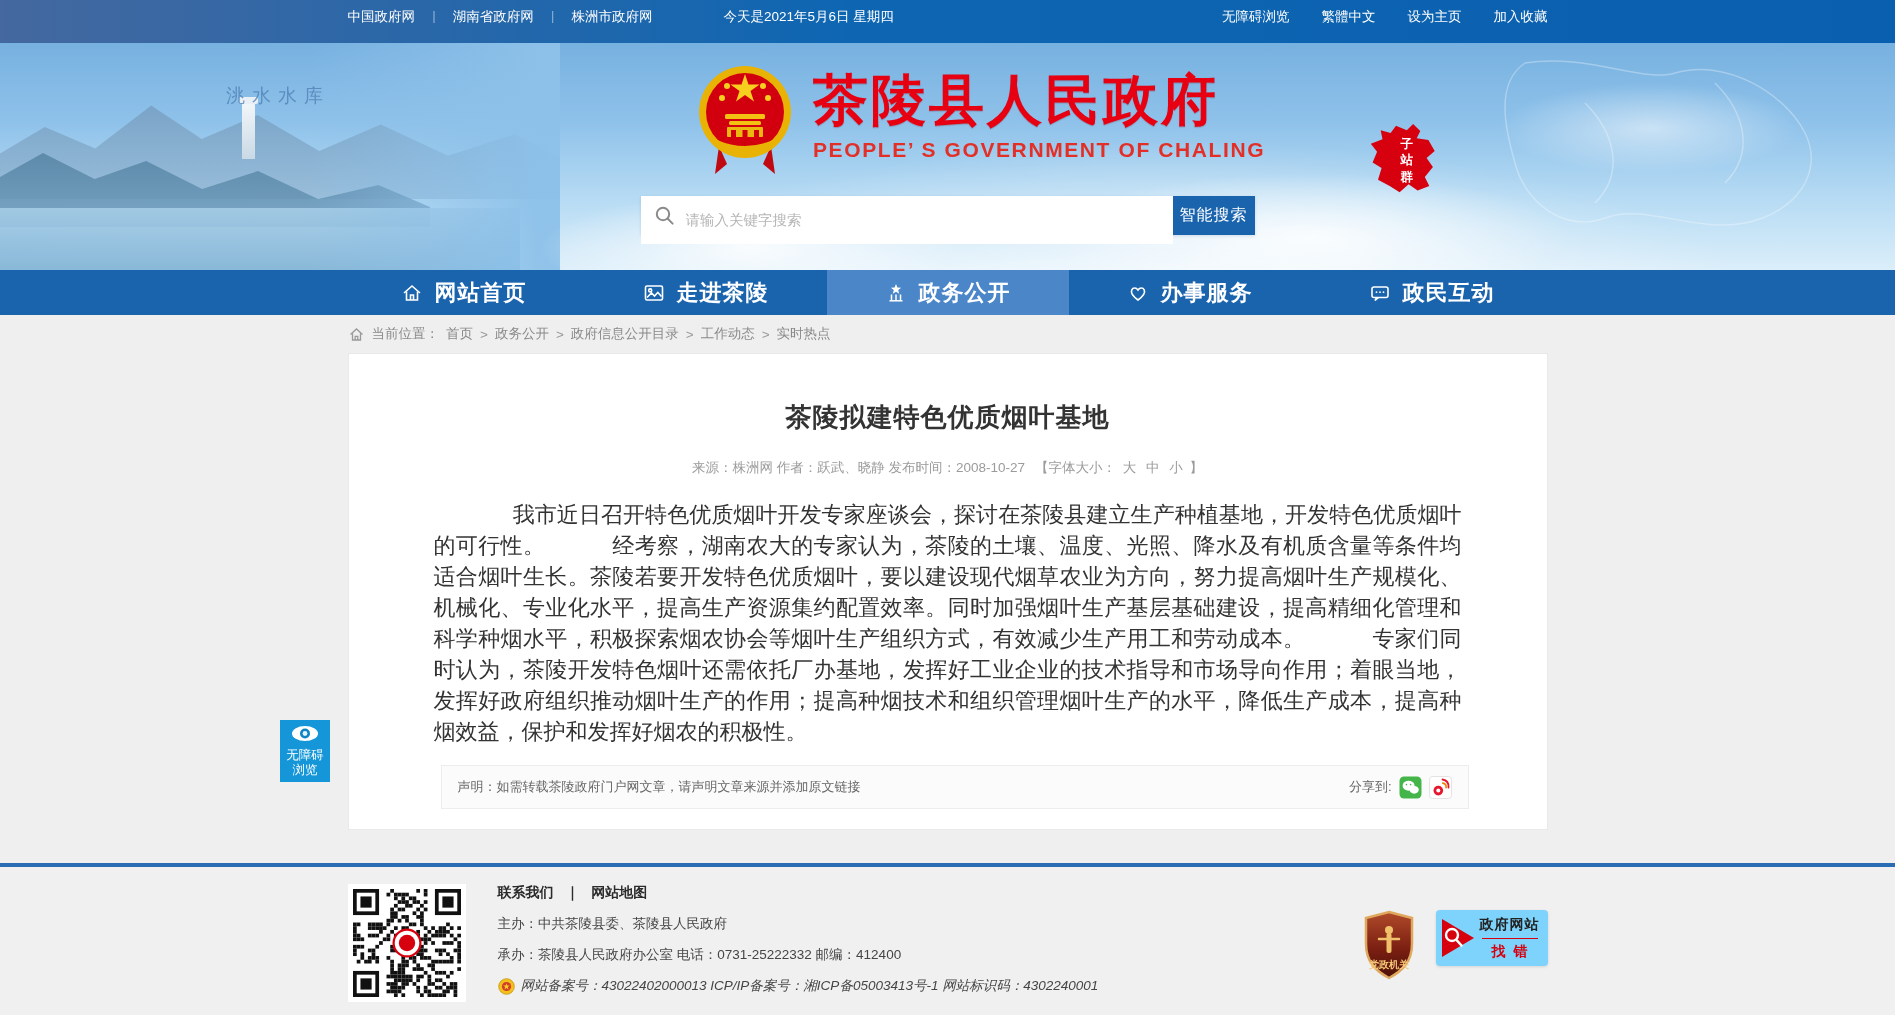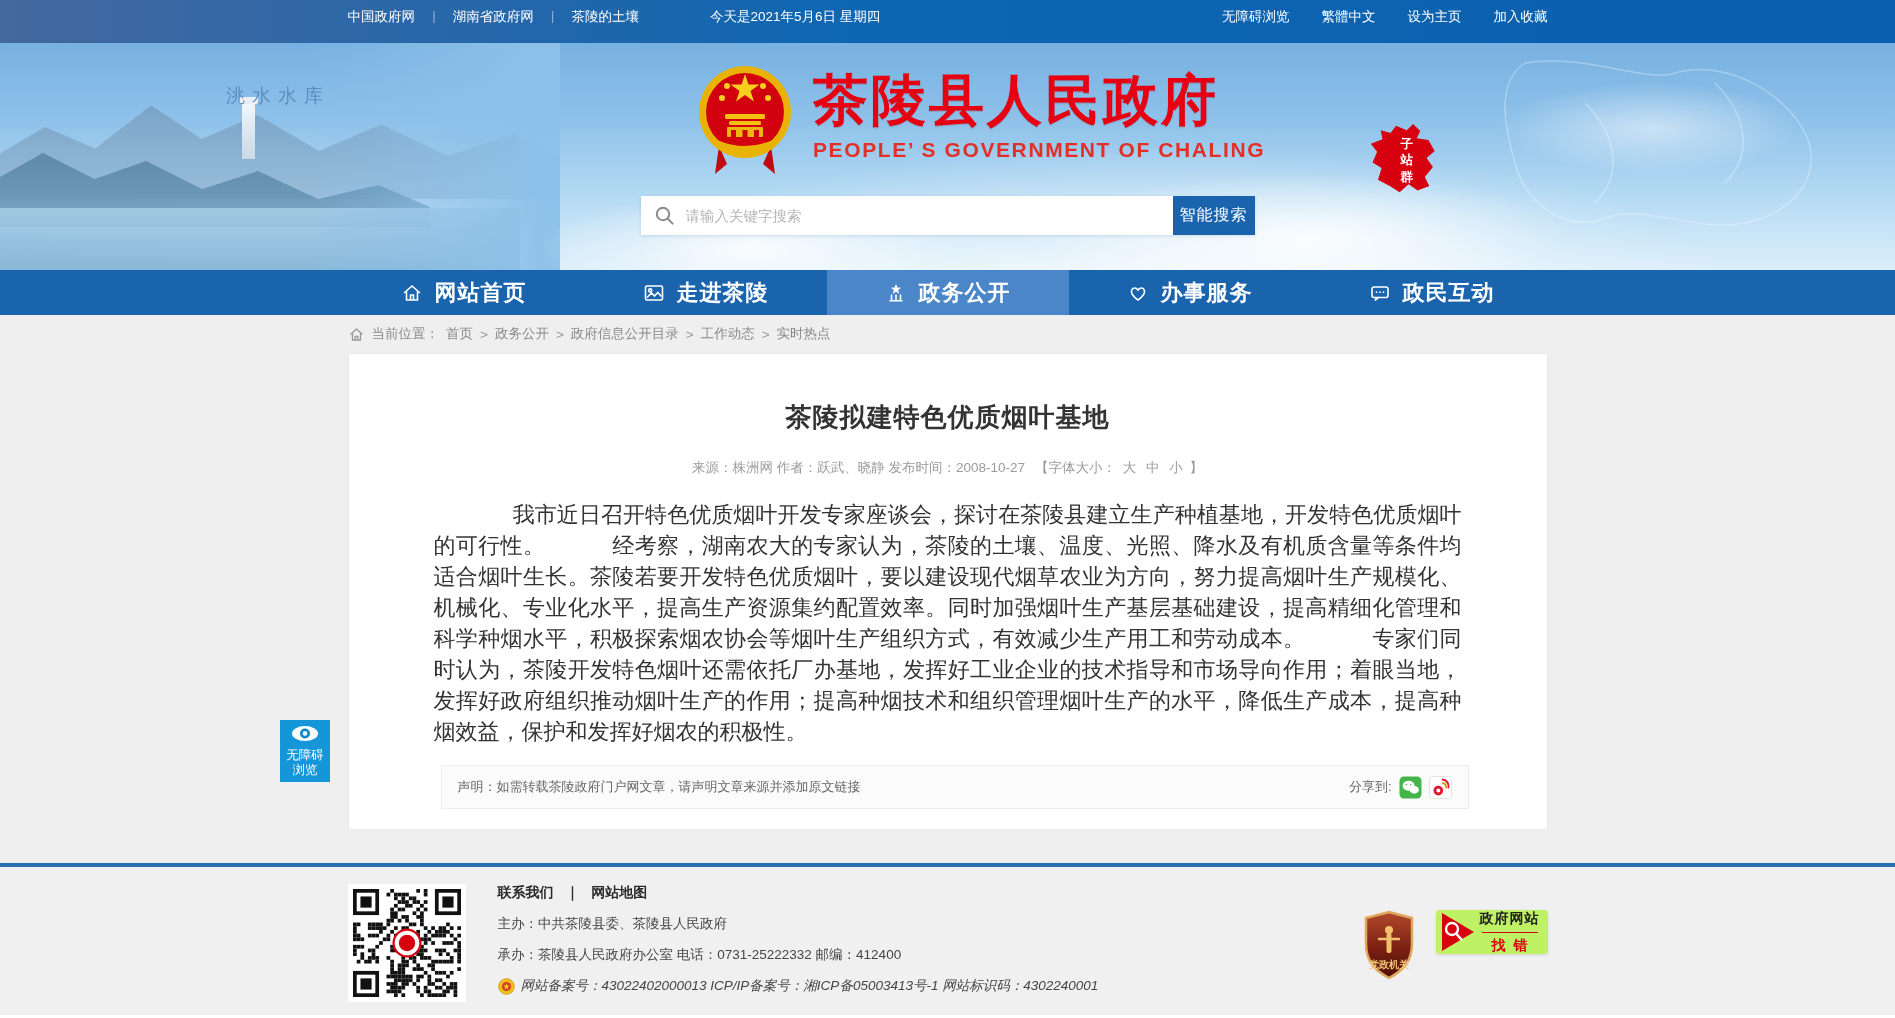--- a/index.html
+++ b/index.html
@@ -39,21 +39,21 @@
   .map-sketch { position:absolute; right:0; top:0; }
 
   .brand { position:absolute; left:697px; top:13px; display:flex; align-items:flex-start; }
   .brand-text { margin-left:20px; padding-top:16px; }
   .brand-title { color:#e60012; font-size:55px; font-weight:bold; letter-spacing:3px; line-height:1.05;
     text-shadow:0 1px 1px rgba(120,0,0,.25); }
   .brand-sub { color:#e23028; font-size:21px; letter-spacing:1.6px; margin-top:8px; font-weight:bold; }
 
   .searchbar { position:absolute; left:50%; transform:translateX(-50%); top:153px; width:614px; height:39px; display:flex; box-shadow:0 1px 3px rgba(0,60,120,.15); }
   .search-field { flex:1; position:relative; background:#fff; }
-  .search-field input { width:100%; height:39px; border:1px solid #fff; outline:none; padding:0 10px 0 44px; font-size:14.5px; color:#333; font-family:inherit; }
+  .search-field input { width:100%; height:48px; border:1px solid #fff; outline:none; padding:0 10px 0 44px; font-size:14.5px; color:#333; font-family:inherit; }
   .search-field input::placeholder { color:#b5b5b5; }
   .search-icon { position:absolute; left:13px; top:9px; }
   .search-btn { width:82px; height:39px; background:#1a63ad; color:#fff; font-size:16px; border:none; cursor:pointer; font-family:inherit; letter-spacing:1px; }
 
   .substation { position:absolute; left:1367px; top:80px; width:76px; height:72px; cursor:pointer; }
 
   
   .nav { height:45px; background:#1a63ad; }
   .nav-inner { width:1210px; margin:0 auto; display:flex; height:45px; }
   .nav-item { flex:1; display:flex; align-items:center; justify-content:center; gap:12px; color:#fff; font-size:22px; font-weight:bold; cursor:pointer; letter-spacing:1px; }
@@ -80,21 +80,21 @@
   
   .footer { background:#f0f0f0; height:148px; padding-top:17px; }
   .footer-inner { width:1200px; margin:0 auto; display:flex; align-items:flex-start; }
   .qr { width:118px; height:118px; background:#fff; padding:5px; }
   .footer-text { margin-left:32px; font-size:13.5px; color:#454545; }
   .f-links { font-weight:bold; color:#2b2b2b; font-size:14px; display:flex; gap:12px; align-items:center; }
   .f-link { cursor:pointer; }
   .f-line { margin-top:13px; line-height:18px; }
   .f-record { display:flex; align-items:center; gap:6px;font-style:italic; }
   .f-badges { margin-left:auto; display:flex; align-items:flex-start; gap:20px; margin-top:26px; }
-  .find-error { width:112px; height:44px; background:#bef264; border-radius:4px; box-shadow:0 1px 3px rgba(0,0,0,.12); display:flex; align-items:center; padding:0 8px 0 4px; cursor:pointer; }
+  .find-error { width:112px; height:56px; background:#7dd3fc; border-radius:4px; box-shadow:0 1px 3px rgba(0,0,0,.12); display:flex; align-items:center; padding:0 8px 0 4px; cursor:pointer; }
   .fe-text { margin-left:4px; flex:1; text-align:center; }
   .fe-site { font-size:14px; font-weight:bold; color:#222; letter-spacing:1px; }
   .fe-rule { height:1px; background:#d7000f; margin:4px 2px; }
   .fe-find { font-size:14px; font-weight:bold; color:#d7000f; letter-spacing:8px; padding-left:8px; }
   .bottom-strip { height:13px; background:#fff; }
 
   
   .access-float { position:absolute; left:280px; top:720px; width:50px; height:62px; background:#1496d8; color:#fff; text-align:center; cursor:pointer; padding-top:5px; }
   .access-label { font-size:12.5px; line-height:15px; margin-top:2px; }
 </style>
@@ -103,21 +103,21 @@
 
 <div class="page">
 
   <div class="topbar">
     <div class="topbar-inner">
       <div class="tb-left">
         <span class="tb-link">中国政府网</span>
         <span class="tb-sep">｜</span>
         <span class="tb-link">湖南省政府网</span>
         <span class="tb-sep">｜</span>
-        <span class="tb-link">茶陵的土壤</span>
+        <span class="tb-link">株洲市政府网</span>
         <span class="tb-date">今天是2021年5月6日 星期四</span>
       </div>
       <div class="tb-right">
         <span class="tb-link">无障碍浏览</span>
         <span class="tb-link">繁體中文</span>
         <span class="tb-link">设为主页</span>
         <span class="tb-link">加入收藏</span>
       </div>
     </div>
   </div>

